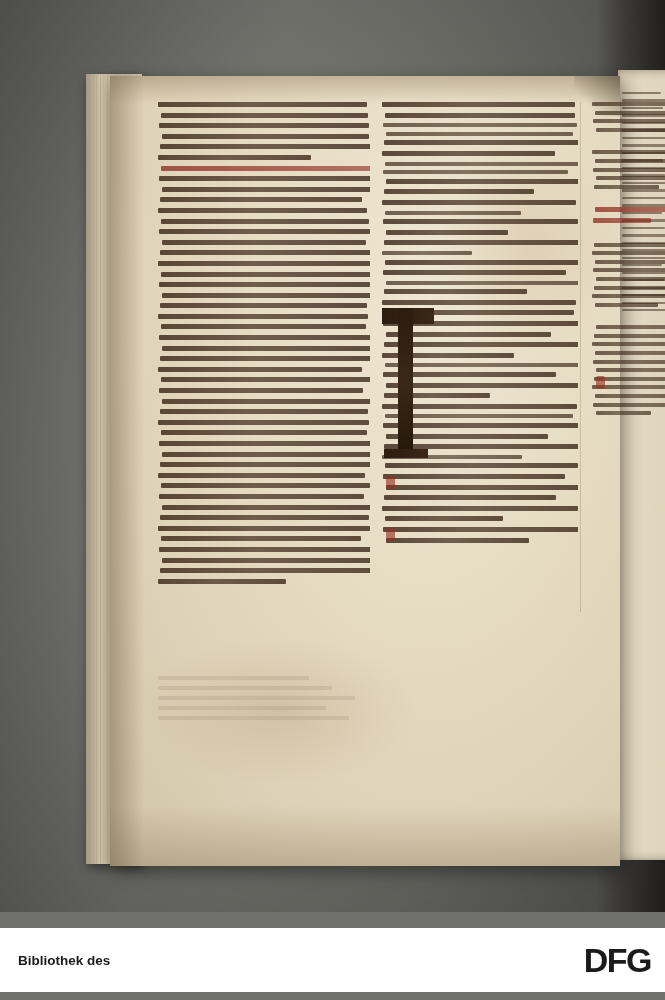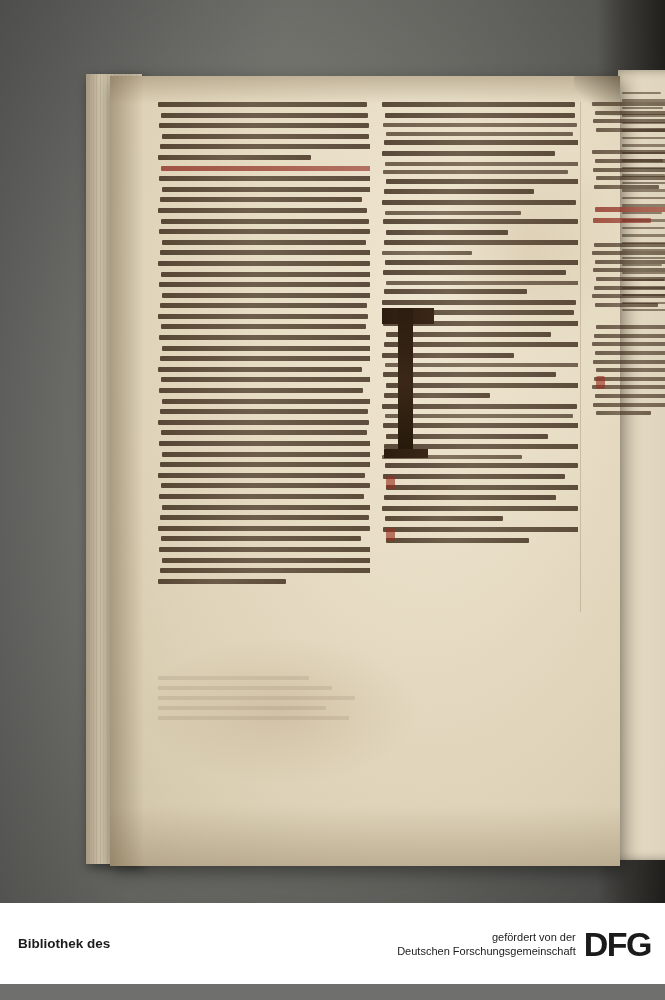--- a/index.html
+++ b/index.html
@@ -195,22 +195,22 @@
   .col-sep {
     position: absolute;
     left: 470px; top: 26px;
     width: 1px; height: 510px;
     background: rgba(120,96,64,0.25);
   }
 
   
   .footer {
     position: absolute;
-    left: 0; bottom: 16px;
-    width: 665px; height: 81px;
+    left: 0; bottom: 8px;
+    width: 665px; height: 64px;
     background: #ffffff;
     display: flex;
     align-items: center;
     justify-content: space-between;
     box-sizing: border-box;
     padding: 0 14px 0 18px;
   }
   .footer-left {
     font-size: 13.5px;
     line-height: 17px;
@@ -459,21 +459,17 @@
     <div class="rub-mark" style="left:276px; top:400px;"></div>
     <div class="rub-mark" style="left:276px; top:452px;"></div>
     <div class="rub-mark" style="left:486px; top:300px;"></div>
   </div>
 
   <div class="footer">
     <div class="footer-left">
       <div>Bibliothek des</div>
     </div>
     <div class="footer-right">
-      <div class="funder-text">
-        <div>gefördert von der</div>
-        <div>Deutschen Forschungsgemeinschaft</div>
-      </div>
       <div class="dfg-logo">DFG</div>
     </div>
   </div>
 
 </div>
 
 </body></html>

